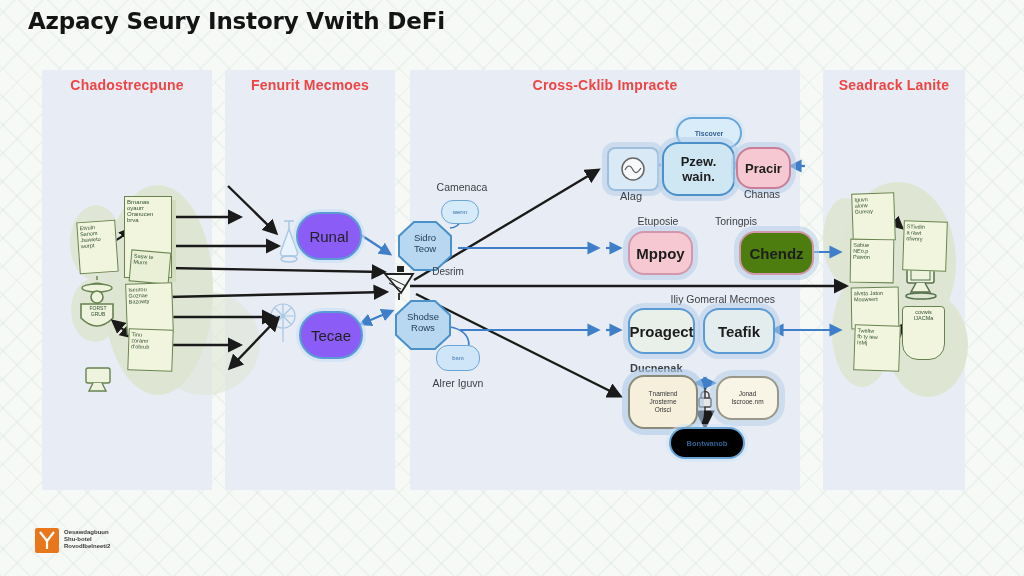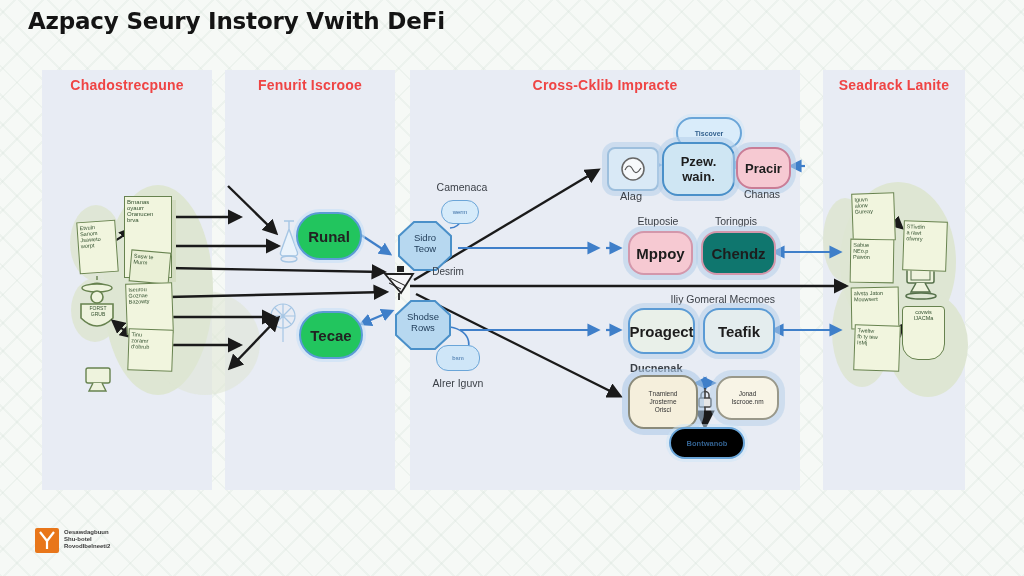--- a/index.html
+++ b/index.html
@@ -11,22 +11,22 @@
       repeating-linear-gradient(-45deg, rgba(205,220,210,.22) 0 2px, transparent 2px 20px),
       #f6f9f6;
   }
   .abs{position:absolute}
   .panel{position:absolute;top:70px;height:420px;background:#e8ecf4}
   .hdr{position:absolute;top:77px;font-size:14px;font-weight:600;color:#ef4444;text-align:center;letter-spacing:.2px}
   .title{position:absolute;left:28px;top:8px;font-size:23px;font-weight:700;color:#141414;
          font-family:"DejaVu Sans","Liberation Sans",sans-serif;letter-spacing:-.2px}
   .pre{white-space:pre-line}
   .cnode{position:absolute;display:flex;align-items:center;justify-content:center;
-         background:#22c55e;border:2px solid #5b9bd5;border-radius:24px;
-         font-size:15px;font-weight:700;color:#222;box-shadow:0 0 0 3px rgba(200,225,246,.6)}
+         background:#8b5cf6;border:2px solid #5b9bd5;border-radius:24px;
+         font-size:15px;font-weight:400;color:#222;box-shadow:0 0 0 3px rgba(200,225,246,.6)}
   .box{position:absolute;display:flex;align-items:center;justify-content:center;text-align:center;
        font-weight:700;color:#1d1d1d;box-shadow:0 0 0 5px rgba(180,207,234,.55);border-radius:16px}
   .lbl{position:absolute;font-size:10.5px;color:#3a3f46;text-align:center}
   .gdoc{position:absolute;background:#f1f5de;border:1.5px solid #67824f;color:#32502e;
         font-size:5.5px;line-height:6px;padding:2px 2px;overflow:hidden;white-space:pre-line}
   .cloud{position:absolute;display:flex;align-items:center;justify-content:center;
          background:#d9ecfa;border:2px solid #6aa5d8;border-radius:16px;color:#33618f;
          font-size:7px;font-weight:600;box-shadow:0 0 0 3px rgba(205,229,248,.5)}
   .bub{position:absolute;display:flex;align-items:center;justify-content:center;
        background:#d6ebfa;border:1.5px solid #6aa5d8;border-radius:12px;color:#3a6ea5;font-size:6px}
@@ -38,21 +38,21 @@
 <body>
 
 <div class="title">Azpacy Seury Instory Vwith DeFi</div>
 
 <div class="panel" style="left:42px;width:170px"></div>
 <div class="panel" style="left:225px;width:170px"></div>
 <div class="panel" style="left:410px;width:390px"></div>
 <div class="panel" style="left:823px;width:142px"></div>
 
 <div class="hdr" style="left:42px;width:170px">Chadostrecpune</div>
-<div class="hdr" style="left:225px;width:170px">Fenurit Iscrooe</div>
+<div class="hdr" style="left:225px;width:170px">Fenurit Mecmoes</div>
 <div class="hdr" style="left:410px;width:390px">Cross-Cklib Impracte</div>
 <div class="hdr" style="left:823px;width:142px">Seadrack Lanite</div>
 
 <svg width="1024" height="576" viewBox="0 0 1024 576">
   <defs>
     <marker id="mB" viewBox="0 0 10 10" refX="8" refY="5" markerWidth="6.5" markerHeight="6.5" orient="auto-start-reverse">
       <path d="M0,0L10,5L0,10z" fill="#1a1a1a"></path>
       </marker>
     <marker id="mU" viewBox="0 0 10 10" refX="8" refY="5" markerWidth="6" markerHeight="6" orient="auto-start-reverse">
       <path d="M0,0L10,5L0,10z" fill="#3f7fc9"></path>
@@ -206,21 +206,21 @@
 </div>
 <div class="box pre" style="left:662px;top:142px;width:69px;height:50px;background:#cfe6f3;border:2px solid #4a90c9;font-size:13px;line-height:15px">Pzew.
 wain.</div>
 <div class="box" style="left:736px;top:147px;width:51px;height:38px;background:#f6c9d2;border:2px solid #c97d96;font-size:13px">Pracir</div>
 <div class="lbl" style="left:607px;top:190px;width:48px;font-size:11px">Alag</div>
 <div class="lbl" style="left:733px;top:188px;width:58px">Chanas</div>
 
 <div class="lbl" style="left:626px;top:215px;width:64px">Etuposie</div>
 <div class="lbl" style="left:700px;top:215px;width:72px">Toringpis</div>
 <div class="box" style="left:628px;top:231px;width:61px;height:40px;background:#f6c9d2;border:2px solid #d397ab;font-size:15px">Mppoy</div>
-<div class="box" style="left:701px;top:231px;width:71px;height:40px;background:#0f766e;border:2px solid #d397ab;font-size:15px">Chendz</div>
+<div class="box" style="left:739px;top:231px;width:71px;height:40px;background:#4d7c0f;border:2px solid #d397ab;font-size:15px">Chendz</div>
 
 <div class="lbl" style="left:615px;top:293px;width:160px;text-align:right">Iliy Gomeral Mecmoes</div>
 <div class="box" style="left:628px;top:308px;width:63px;height:42px;background:#e9f0e9;border:2px solid #5b9bd5;font-size:15px">Proagect</div>
 <div class="box" style="left:703px;top:308px;width:68px;height:42px;background:#e4edee;border:2px solid #5b9bd5;font-size:15px">Teafik</div>
 
 <div class="lbl" style="left:630px;top:362px;width:70px;text-align:left;font-size:11px;font-weight:600">Ducnenak</div>
 <div class="box pre" style="left:628px;top:375px;width:66px;height:50px;background:#f5efdc;border:2px solid #8a8a7a;font-weight:400;font-size:6.5px;line-height:8px;color:#333;box-shadow:0 0 0 6px rgba(175,203,231,.6)">Tnamiend
 Jrosterne
 Orisci</div>
 <div class="box pre" style="left:716px;top:376px;width:59px;height:40px;background:#f8f4e6;border:2px solid #99988a;font-weight:400;font-size:6.5px;line-height:8px;color:#333;box-shadow:0 0 0 6px rgba(175,203,231,.45)">Jonad

